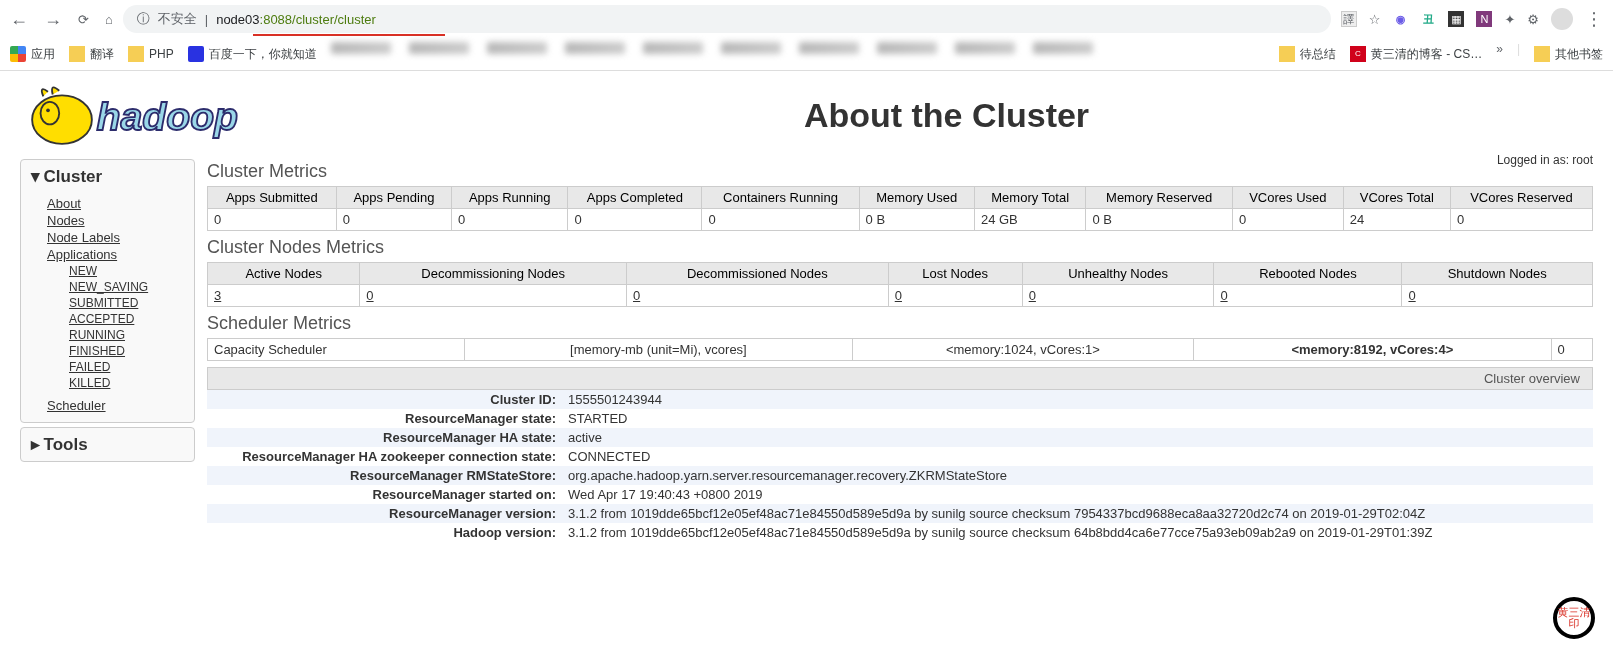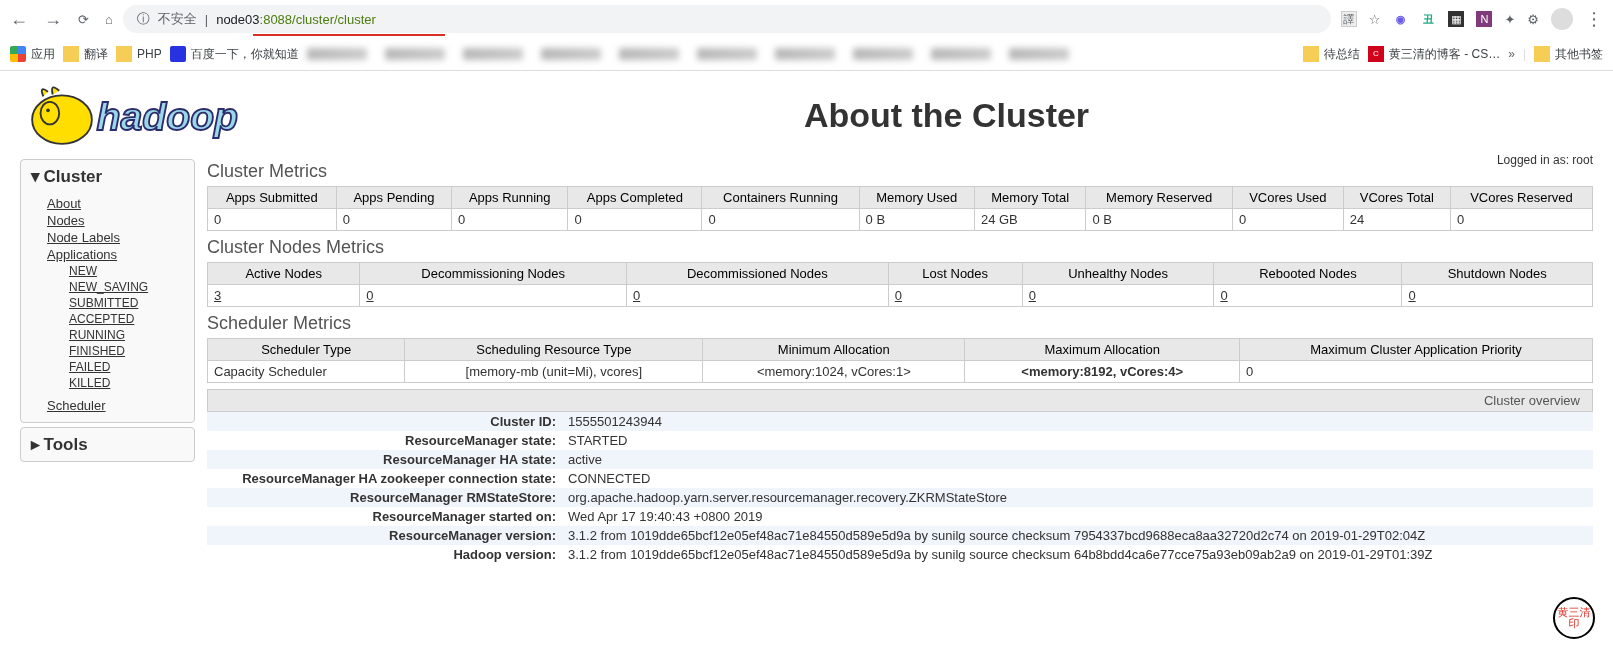--- a/index.html
+++ b/index.html
@@ -8,21 +8,21 @@
 .addr-bar { display: flex; align-items: center; padding: 4px 10px; gap: 10px; height: 38px; }
 .nav-icons { display: flex; gap: 16px; color: #5f6368; align-items: center; }
 .nav-icons span { cursor: pointer; }
 .addr-input-wrap { flex: 1; display: flex; align-items: center; background: #f1f3f4; border-radius: 20px; padding: 5px 14px; gap: 8px; color: #5f6368; position: relative; }
 .addr-sec { color: #5f6368; }
 .addr-url { color: #202124; }
 .addr-url .gray { color: #4d7c0f; }
 .url-underline { position: absolute; height: 2px; background: #d93025; bottom: -3px; left: 130px; width: 192px; }
 .ext-icons { display: flex; gap: 12px; align-items: center; color: #5f6368; }
 .ext-icons .sq { width: 16px; height: 16px; display: inline-flex; align-items: center; justify-content: center; font-size: 11px; }
-.bm-bar { display: flex; align-items: center; padding: 4px 10px; gap: 8px; height: 32px; font-size: 12px; color: #3c4043; }
+.bm-bar { display: flex; padding: 4px 10px; gap: 14px; height: 32px; font-size: 12px; color: #3c4043; }
 .bm-item { display: flex; align-items: center; gap: 5px; cursor: pointer; white-space: nowrap; }
 .bm-item .ico { width: 16px; height: 16px; display: inline-block; }
 .blur-group { display: flex; gap: 18px; filter: blur(3px); opacity: 0.6; flex: 1; overflow: hidden; }
 .blur-item { width: 60px; height: 12px; background: linear-gradient(90deg,#888,#aaa); border-radius: 2px; }
 .page { padding: 0; }
 .header-row { display: flex; align-items: center; padding: 4px 20px; }
 .logo { width: 280px; height: 80px; display: flex; align-items: center; }
 .logo svg { height: 76px; }
 .page-title { flex: 1; text-align: center; font-size: 34px; font-weight: bold; color: #333; }
 .logged-in { position: absolute; right: 20px; top: 82px; font-size: 12px; color: #333; }
@@ -38,21 +38,21 @@
 .tbl { width: 100%; border-collapse: collapse; margin-bottom: 6px; }
 .tbl th { background: #e8e8e8; border: 1px solid #ccc; padding: 3px 6px; font-weight: normal; font-size: 13px; color: #000000; text-align: center; }
 .tbl td { border: 1px solid #ccc; padding: 3px 6px; font-size: 13px; }
 .tbl td a { color: #333; text-decoration: underline; }
 .overview-bar { background: #e8e8e8; border: 1px solid #ccc; padding: 3px 12px; text-align: right; font-size: 13px; color: #555; margin-top: 6px; }
 .kv-table { width: 100%; border-collapse: collapse; }
 .kv-table tr:nth-child(odd) { background: #f0f4fb; }
 .kv-table tr:nth-child(even) { background: #fff; }
 .kv-table td.k { width: 355px; text-align: right; padding: 2px 6px 2px 6px; font-weight: bold; font-size: 13px; vertical-align: top; }
 .kv-table td.v { padding: 2px 6px; font-size: 13px; }
-.watermark { position: absolute; right: 18px; bottom: 30px; width: 42px; height: 42px; border: 2px solid #000000; border-radius: 50%; display: flex; align-items: center; justify-content: center; color: #d93025; font-size: 11px; text-align: center; line-height: 1; }
+.watermark { position: absolute; right: 18px; bottom: 30px; width: 42px; height: 42px; border: 4px solid #000000; border-radius: 50%; display: flex; align-items: center; justify-content: center; color: #d93025; font-size: 11px; text-align: center; line-height: 1; }
 .arrow-ico { font-size: 18px; font-weight: normal; }
 .dotmenu { font-size: 18px; }
 .avatar { width: 22px; height: 22px; border-radius: 50%; background: #ddd; display: inline-block; }
 </style>
 </head>
 <body>
 
 <div class="browser-chrome">
   <div class="addr-bar">
     <div class="nav-icons">
@@ -228,27 +228,20 @@
           <td><a>0</a></td>
           <td><a>0</a></td>
           <td><a>0</a></td>
         </tr>
       </tbody>
         </table>
 
       <div class="section-h">Scheduler Metrics</div>
       <table class="tbl">
         <tbody>
-            <tr>
-          <th>Scheduler Type</th>
-          <th>Scheduling Resource Type</th>
-          <th>Minimum Allocation</th>
-          <th>Maximum Allocation</th>
-          <th>Maximum Cluster Application Priority</th>
-        </tr>
         <tr>
           <td>Capacity Scheduler</td>
           <td style="text-align:center;">[memory-mb (unit=Mi), vcores]</td>
           <td style="text-align:center;">&lt;memory:1024, vCores:1&gt;</td>
           <td style="text-align:center;font-weight:bold;">&lt;memory:8192, vCores:4&gt;</td>
           <td>0</td>
         </tr>
       </tbody>
         </table>
 

